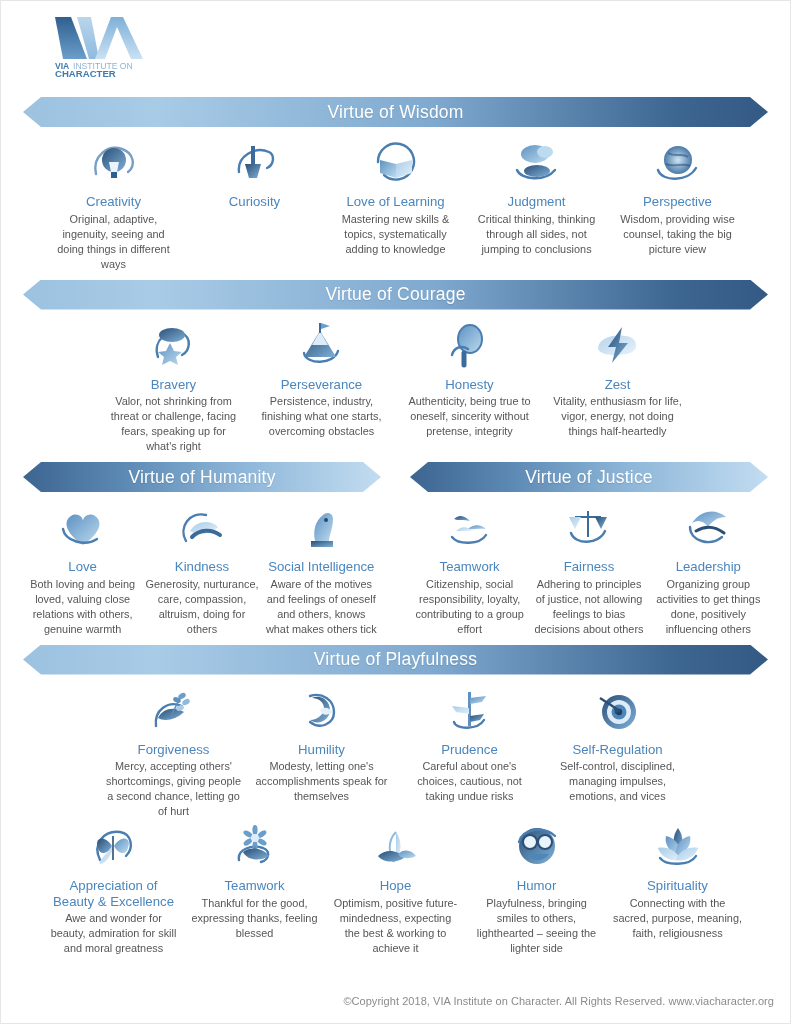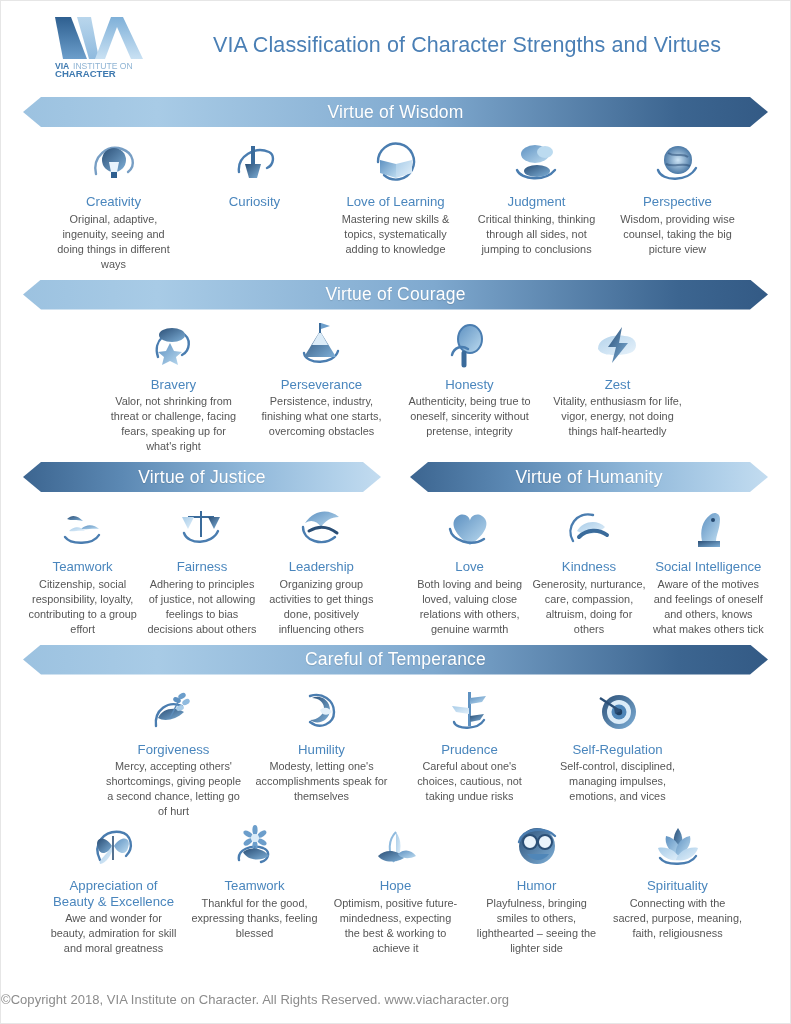--- a/index.html
+++ b/index.html
@@ -121,24 +121,24 @@
     justify-content: space-between;
     padding: 0 22px;
     box-sizing: border-box;
   }
   .col-half { width: 358px; }
 
   
   .footer {
     position: absolute;
     left: 0;
-    right: 0;
+    right: 16px;
     bottom: 16px;
-    text-align: left;
-    font-size: 13px;
+    text-align: right;
+    font-size: 11px;
     color: #8b8b8b;
     letter-spacing: 0.05px;
   }
 </style>
 </head>
 <body>
 
 <div class="page">
 
   <div class="header">
@@ -159,21 +159,20 @@
           </linearGradient>
         </defs>
         <polygon points="6,4 22,4 38,46 30,46 14,46" fill="url(#lgA)"></polygon>
         <polygon points="28,4 42,4 50,46 40,46" fill="url(#lgB)"></polygon>
         <polygon points="62,4 74,4 94,46 82,46 68,14 56,46 46,46" fill="url(#lgC)"></polygon>
         <text x="6" y="56" font-family="'Liberation Sans',sans-serif" font-size="8.6" font-weight="bold" fill="#3f7ab0">VIA</text>
         <text x="24" y="56" font-family="'Liberation Sans',sans-serif" font-size="8.6" fill="#8fb4d4">INSTITUTE ON</text>
         <text x="6" y="64" font-family="'Liberation Sans',sans-serif" font-size="9.6" font-weight="bold" fill="#3f7ab0">CHARACTER</text>
       </svg>
     </div>
-    <div class="doc-title">VIA Classification of Character Strengths and Virtues</div>
   </div>
 
   <div id="sections-root">
       <div class="section">
     <div class="banner-wrap" style="width:745px">
       <div class="banner ltr">
         <span class="banner-label">Virtue of Wisdom</span>
       </div>
     </div>
     <div class="section-body row5">
@@ -450,20 +449,116 @@
             </div>
           <div class="strength-name">Zest</div>
           <div class="strength-desc">Vitality, enthusiasm for life, vigor, energy, not doing things half-heartedly</div>
         </div>
     </div>
       </div>
       <div class="two-col">
       <div class="col-half section">
         <div class="banner-wrap">
           <div class="banner rtl">
+            <span class="banner-label">Virtue of Humanity</span>
+          </div>
+        </div>
+        <div class="section-body half">
+
+            <div class="strength">
+              <div class="icon-box">
+                <svg width="52" height="48" viewBox="0 0 52 48">
+<defs>
+ <linearGradient id="gD" x1="0" y1="0" x2="1" y2="1">
+                      <stop offset="0" stop-color="#2b4f76"></stop>
+                      <stop offset="1" stop-color="#7fb0d8"></stop>
+                    </linearGradient>
+ <linearGradient id="gM" x1="0" y1="0" x2="1" y2="1">
+                      <stop offset="0" stop-color="#5e91c1"></stop>
+                      <stop offset="1" stop-color="#bcdbf0"></stop>
+                    </linearGradient>
+ <linearGradient id="gL" x1="0" y1="0" x2="1" y2="1">
+                      <stop offset="0" stop-color="#a8cce8"></stop>
+                      <stop offset="1" stop-color="#e3f0fa"></stop>
+                    </linearGradient>
+ <radialGradient id="gR">
+                      <stop offset="0" stop-color="#cfe6f7"></stop>
+                      <stop offset="1" stop-color="#4b79a6"></stop>
+                    </radialGradient>
+</defs>
+                  <path d="M26 42 C8 30 6 18 14 13 C20 9 26 14 26 18 C26 14 32 9 38 13 C46 18 44 30 26 42 Z" fill="url(#gM)"></path>
+                  <path d="M6 26 C8 38 28 44 40 36" stroke="#4a7db0" stroke-width="2.4" fill="none" stroke-linecap="round"></path>
+                </svg>
+              </div>
+              <div class="strength-name">Love</div>
+              <div class="strength-desc">Both loving and being loved, valuing close relations with others, genuine warmth</div>
+            </div>
+            <div class="strength">
+              <div class="icon-box">
+                <svg width="52" height="48" viewBox="0 0 52 48">
+<defs>
+ <linearGradient id="gD" x1="0" y1="0" x2="1" y2="1">
+                      <stop offset="0" stop-color="#2b4f76"></stop>
+                      <stop offset="1" stop-color="#7fb0d8"></stop>
+                    </linearGradient>
+ <linearGradient id="gM" x1="0" y1="0" x2="1" y2="1">
+                      <stop offset="0" stop-color="#5e91c1"></stop>
+                      <stop offset="1" stop-color="#bcdbf0"></stop>
+                    </linearGradient>
+ <linearGradient id="gL" x1="0" y1="0" x2="1" y2="1">
+                      <stop offset="0" stop-color="#a8cce8"></stop>
+                      <stop offset="1" stop-color="#e3f0fa"></stop>
+                    </linearGradient>
+ <radialGradient id="gR">
+                      <stop offset="0" stop-color="#cfe6f7"></stop>
+                      <stop offset="1" stop-color="#4b79a6"></stop>
+                    </radialGradient>
+</defs>
+                  <path d="M10 38 C2 24 14 8 30 12" stroke="#4a7db0" stroke-width="2.4" fill="none" stroke-linecap="round"></path>
+                  <path d="M14 28 C20 18 34 16 42 24 C36 30 24 34 14 28 Z" fill="url(#gL)"></path>
+                  <path d="M16 34 C24 26 36 26 44 32" stroke="#3a6b9b" stroke-width="4" fill="none" stroke-linecap="round"></path>
+                </svg>
+              </div>
+              <div class="strength-name">Kindness</div>
+              <div class="strength-desc">Generosity, nurturance, care, compassion, altruism, doing for others</div>
+            </div>
+            <div class="strength">
+              <div class="icon-box">
+                <svg width="52" height="48" viewBox="0 0 52 48">
+<defs>
+ <linearGradient id="gD" x1="0" y1="0" x2="1" y2="1">
+                      <stop offset="0" stop-color="#2b4f76"></stop>
+                      <stop offset="1" stop-color="#7fb0d8"></stop>
+                    </linearGradient>
+ <linearGradient id="gM" x1="0" y1="0" x2="1" y2="1">
+                      <stop offset="0" stop-color="#5e91c1"></stop>
+                      <stop offset="1" stop-color="#bcdbf0"></stop>
+                    </linearGradient>
+ <linearGradient id="gL" x1="0" y1="0" x2="1" y2="1">
+                      <stop offset="0" stop-color="#a8cce8"></stop>
+                      <stop offset="1" stop-color="#e3f0fa"></stop>
+                    </linearGradient>
+ <radialGradient id="gR">
+                      <stop offset="0" stop-color="#cfe6f7"></stop>
+                      <stop offset="1" stop-color="#4b79a6"></stop>
+                    </radialGradient>
+</defs>
+                  <path d="M16 44 L38 44 L38 38 L16 38 Z" fill="url(#gD)"></path>
+                  <path d="M20 38 C18 28 20 18 28 12 C32 8 38 10 38 16 C38 26 34 32 34 38 Z" fill="url(#gM)"></path>
+                  <circle cx="31" cy="17" r="2" fill="#25496f"></circle>
+                </svg>
+              </div>
+              <div class="strength-name">Social Intelligence</div>
+              <div class="strength-desc">Aware of the motives and feelings of oneself and others, knows what makes others tick</div>
+            </div>
+        </div>
+      </div>
+      <div class="col-half section">
+        <div class="banner-wrap">
+          <div class="banner rtl">
             <span class="banner-label">Virtue of Justice</span>
           </div>
         </div>
         <div class="section-body half">
 
             <div class="strength">
               <div class="icon-box">
                 <svg width="52" height="48" viewBox="0 0 52 48">
 <defs>
  <linearGradient id="gD" x1="0" y1="0" x2="1" y2="1">
@@ -547,121 +642,25 @@
                   <path d="M8 24 C8 38 28 44 40 34" stroke="#4a7db0" stroke-width="2.4" fill="none" stroke-linecap="round"></path>
                   <path d="M10 20 C20 6 34 6 44 14 C36 14 30 18 26 24 C22 18 16 16 10 20 Z" fill="url(#gM)"></path>
                   <path d="M14 28 C24 22 34 24 42 30" stroke="#2b4f76" stroke-width="3" fill="none" stroke-linecap="round"></path>
                 </svg>
               </div>
               <div class="strength-name">Leadership</div>
               <div class="strength-desc">Organizing group activities to get things done, positively influencing others</div>
             </div>
         </div>
       </div>
-      <div class="col-half section">
-        <div class="banner-wrap">
-          <div class="banner rtl">
-            <span class="banner-label">Virtue of Humanity</span>
-          </div>
-        </div>
-        <div class="section-body half">
-
-            <div class="strength">
-              <div class="icon-box">
-                <svg width="52" height="48" viewBox="0 0 52 48">
-<defs>
- <linearGradient id="gD" x1="0" y1="0" x2="1" y2="1">
-                      <stop offset="0" stop-color="#2b4f76"></stop>
-                      <stop offset="1" stop-color="#7fb0d8"></stop>
-                    </linearGradient>
- <linearGradient id="gM" x1="0" y1="0" x2="1" y2="1">
-                      <stop offset="0" stop-color="#5e91c1"></stop>
-                      <stop offset="1" stop-color="#bcdbf0"></stop>
-                    </linearGradient>
- <linearGradient id="gL" x1="0" y1="0" x2="1" y2="1">
-                      <stop offset="0" stop-color="#a8cce8"></stop>
-                      <stop offset="1" stop-color="#e3f0fa"></stop>
-                    </linearGradient>
- <radialGradient id="gR">
-                      <stop offset="0" stop-color="#cfe6f7"></stop>
-                      <stop offset="1" stop-color="#4b79a6"></stop>
-                    </radialGradient>
-</defs>
-                  <path d="M26 42 C8 30 6 18 14 13 C20 9 26 14 26 18 C26 14 32 9 38 13 C46 18 44 30 26 42 Z" fill="url(#gM)"></path>
-                  <path d="M6 26 C8 38 28 44 40 36" stroke="#4a7db0" stroke-width="2.4" fill="none" stroke-linecap="round"></path>
-                </svg>
-              </div>
-              <div class="strength-name">Love</div>
-              <div class="strength-desc">Both loving and being loved, valuing close relations with others, genuine warmth</div>
-            </div>
-            <div class="strength">
-              <div class="icon-box">
-                <svg width="52" height="48" viewBox="0 0 52 48">
-<defs>
- <linearGradient id="gD" x1="0" y1="0" x2="1" y2="1">
-                      <stop offset="0" stop-color="#2b4f76"></stop>
-                      <stop offset="1" stop-color="#7fb0d8"></stop>
-                    </linearGradient>
- <linearGradient id="gM" x1="0" y1="0" x2="1" y2="1">
-                      <stop offset="0" stop-color="#5e91c1"></stop>
-                      <stop offset="1" stop-color="#bcdbf0"></stop>
-                    </linearGradient>
- <linearGradient id="gL" x1="0" y1="0" x2="1" y2="1">
-                      <stop offset="0" stop-color="#a8cce8"></stop>
-                      <stop offset="1" stop-color="#e3f0fa"></stop>
-                    </linearGradient>
- <radialGradient id="gR">
-                      <stop offset="0" stop-color="#cfe6f7"></stop>
-                      <stop offset="1" stop-color="#4b79a6"></stop>
-                    </radialGradient>
-</defs>
-                  <path d="M10 38 C2 24 14 8 30 12" stroke="#4a7db0" stroke-width="2.4" fill="none" stroke-linecap="round"></path>
-                  <path d="M14 28 C20 18 34 16 42 24 C36 30 24 34 14 28 Z" fill="url(#gL)"></path>
-                  <path d="M16 34 C24 26 36 26 44 32" stroke="#3a6b9b" stroke-width="4" fill="none" stroke-linecap="round"></path>
-                </svg>
-              </div>
-              <div class="strength-name">Kindness</div>
-              <div class="strength-desc">Generosity, nurturance, care, compassion, altruism, doing for others</div>
-            </div>
-            <div class="strength">
-              <div class="icon-box">
-                <svg width="52" height="48" viewBox="0 0 52 48">
-<defs>
- <linearGradient id="gD" x1="0" y1="0" x2="1" y2="1">
-                      <stop offset="0" stop-color="#2b4f76"></stop>
-                      <stop offset="1" stop-color="#7fb0d8"></stop>
-                    </linearGradient>
- <linearGradient id="gM" x1="0" y1="0" x2="1" y2="1">
-                      <stop offset="0" stop-color="#5e91c1"></stop>
-                      <stop offset="1" stop-color="#bcdbf0"></stop>
-                    </linearGradient>
- <linearGradient id="gL" x1="0" y1="0" x2="1" y2="1">
-                      <stop offset="0" stop-color="#a8cce8"></stop>
-                      <stop offset="1" stop-color="#e3f0fa"></stop>
-                    </linearGradient>
- <radialGradient id="gR">
-                      <stop offset="0" stop-color="#cfe6f7"></stop>
-                      <stop offset="1" stop-color="#4b79a6"></stop>
-                    </radialGradient>
-</defs>
-                  <path d="M16 44 L38 44 L38 38 L16 38 Z" fill="url(#gD)"></path>
-                  <path d="M20 38 C18 28 20 18 28 12 C32 8 38 10 38 16 C38 26 34 32 34 38 Z" fill="url(#gM)"></path>
-                  <circle cx="31" cy="17" r="2" fill="#25496f"></circle>
-                </svg>
-              </div>
-              <div class="strength-name">Social Intelligence</div>
-              <div class="strength-desc">Aware of the motives and feelings of oneself and others, knows what makes others tick</div>
-            </div>
-        </div>
-      </div>
       </div>
       <div class="section">
     <div class="banner-wrap" style="width:745px">
       <div class="banner ltr">
-        <span class="banner-label">Careful of Temperance</span>
+        <span class="banner-label">Virtue of Playfulness</span>
       </div>
     </div>
     <div class="section-body row4">
 
         <div class="strength">
           <div class="icon-box">
               <svg width="52" height="48" viewBox="0 0 52 48">
 <defs>
  <linearGradient id="gD" x1="0" y1="0" x2="1" y2="1">
                     <stop offset="0" stop-color="#2b4f76"></stop>

